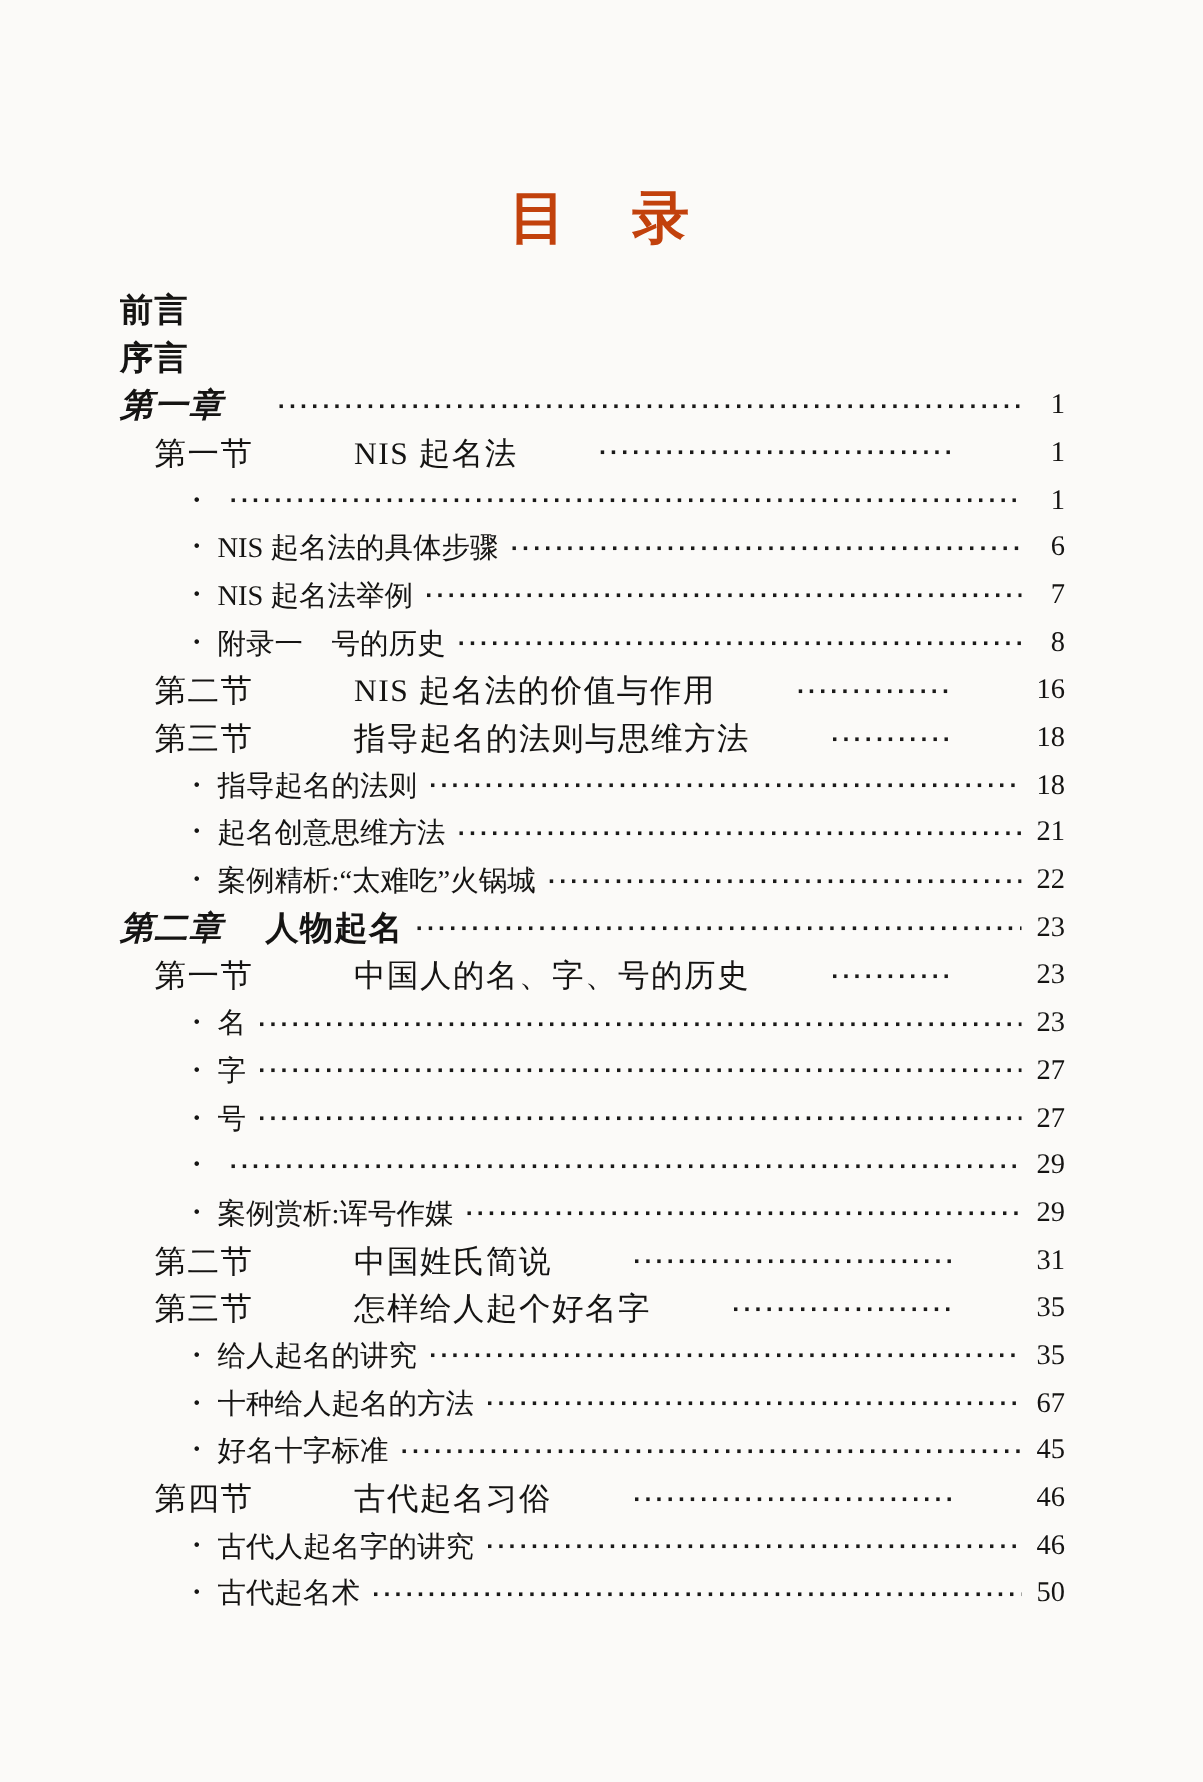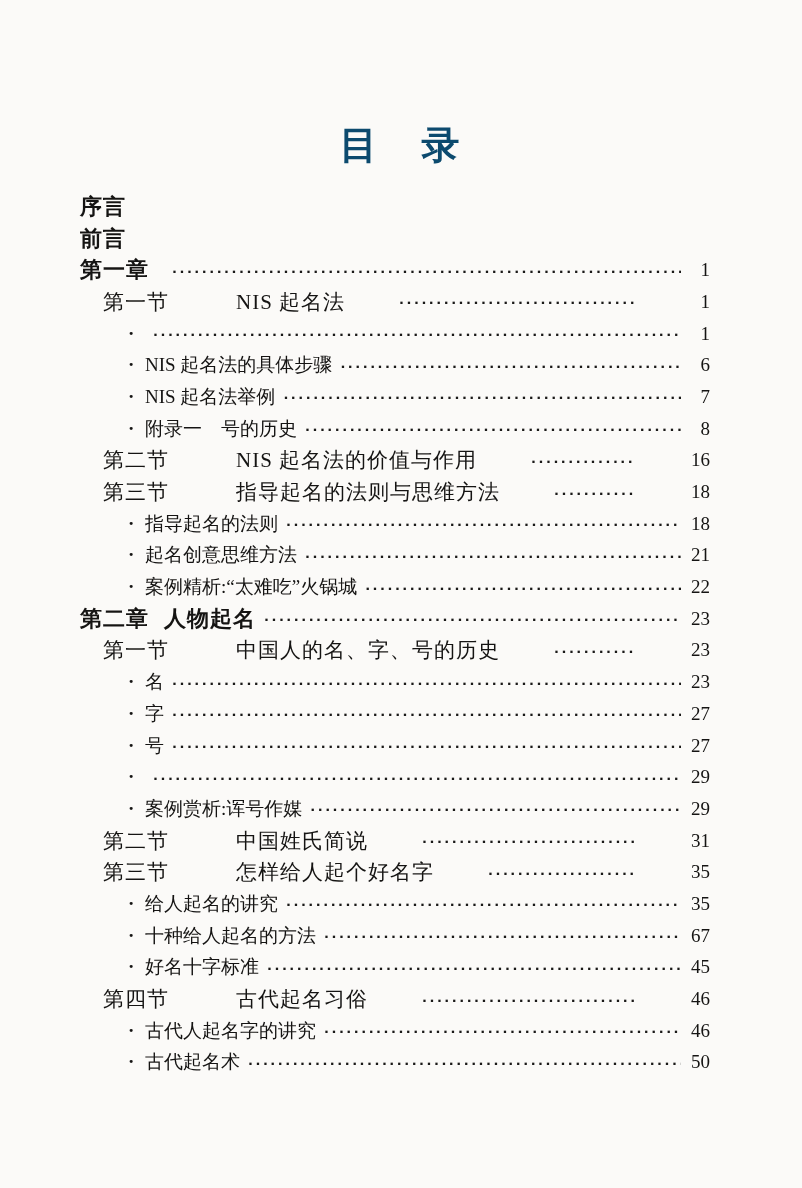--- a/index.html
+++ b/index.html
@@ -19,42 +19,42 @@
     position: absolute;
     top: 120px;
     left: 0;
     width: 100%;
     text-align: center;
     margin: 0;
     font-family: "Liberation Sans", sans-serif;
     font-weight: bold;
     font-size: 38px;
     letter-spacing: 3px;
-    color: #0c4a6e;
+    color: #c2410c;
   }
   .toc {
     position: absolute;
     top: 191px;
     left: 80px;
     width: 630px;
   }
   .toc-row {
     display: flex;
     align-items: center;
     height: 31.7px;
     white-space: nowrap;
   }
   .toc-row.front,
   .toc-row.chapter {
     font-family: "Liberation Sans", sans-serif;
     font-weight: bold;
     font-size: 22px;
     letter-spacing: 1px;
   }
-  .toc-row.chapter .label { margin-right: 15px; }
+  .toc-row.chapter .label { margin-right: 28px; font-style: italic; }
   .toc-row.section {
     font-size: 21px;
     padding-left: 23px;
     letter-spacing: 1px;
     gap: 46px;
   }
   .toc-row.section .label { margin-right: 21px; }
   .toc-row.item {
     font-size: 19px;
     padding-left: 48px;
@@ -90,26 +90,26 @@
   }
 </style>
 </head>
 <body>
 
 <h1 class="page-title">目　录</h1>
 
 <div class="toc" id="toc-list">
     <div class="toc-row front">
 
+    <span class="entry-title">前言</span>
+
+  </div>
+    <div class="toc-row front">
+
     <span class="entry-title">序言</span>
-
-  </div>
-    <div class="toc-row front">
-
-    <span class="entry-title">前言</span>
 
   </div>
     <div class="toc-row chapter">
 
     <span class="label">第一章</span>
     <span class="leader" aria-hidden="true">························································································································</span>
     <span class="pagenum">1</span>
   </div>
     <div class="toc-row section">
 

